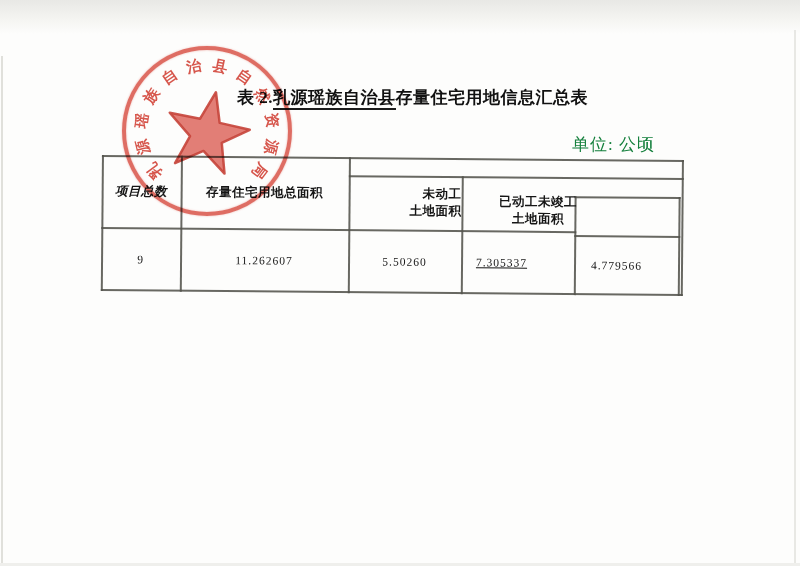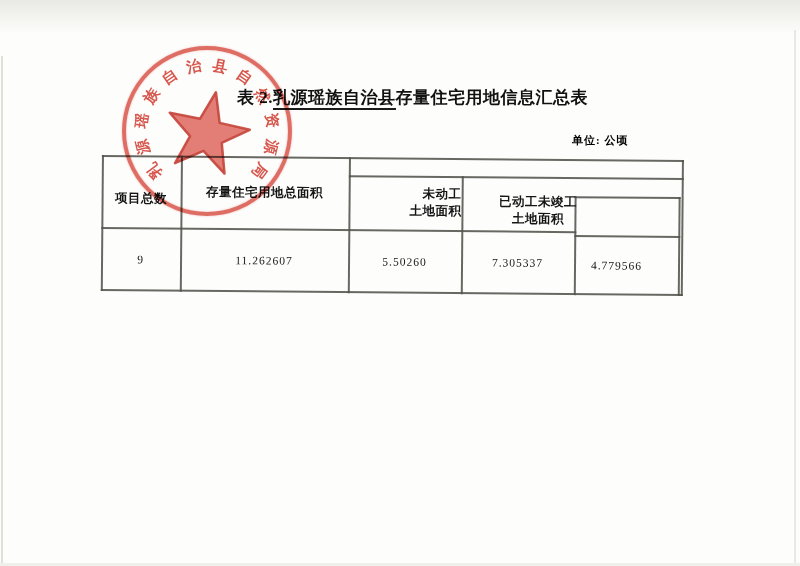--- a/index.html
+++ b/index.html
@@ -17,21 +17,21 @@
   .scan-left{position:absolute;left:1px;top:56px;bottom:0;width:2px;background:#d3d3cd;opacity:.7;}
   .scan-right{position:absolute;right:4px;top:30px;bottom:0;width:2px;background:#dededa;opacity:.7;}
   .scan-bottom{position:absolute;left:0;right:0;bottom:0;height:3px;background:#efefec;}
 
   
   .doc-title{position:absolute;left:237px;top:86px;
     font-size:17px;font-weight:700;letter-spacing:.5px;color:#111;white-space:nowrap;}
   .doc-title .u{border-bottom:2px solid #1b1b1b;padding-bottom:1px;}
 
   .unit-label{position:absolute;left:572px;top:133px;
-    font-size:11px;font-weight:700;letter-spacing:1px;color:#000000;white-space:nowrap;}
+    font-size:17px;font-weight:400;letter-spacing:1px;color:#15803d;white-space:nowrap;}
 
   
   .table-layer{position:absolute;left:102px;top:152px;width:584px;height:146px;
     transform:rotate(.5deg);transform-origin:0 0;}
   .ln{position:absolute;background:#53534c;opacity:.88;}
   .cell{position:absolute;display:flex;flex-direction:column;align-items:center;justify-content:center;
     text-align:center;color:#151515;}
   .hcell{font-weight:700;font-size:12.5px;letter-spacing:.5px;line-height:17px;}
   .dcell{font-size:11.5px;letter-spacing:1px;}
 
@@ -72,39 +72,39 @@
     <div class="ln" style="left:79px;top:3px;width:2px;height:136px;"></div>
     <div class="ln" style="left:247px;top:3px;width:2px;height:136px;"></div>
     <div class="ln" style="left:580px;top:3px;width:2px;height:136px;"></div>
     <div class="ln" style="left:247px;top:21px;width:335px;height:2px;"></div>
     <div class="ln" style="left:360px;top:21px;width:2px;height:118px;"></div>
     <div class="ln" style="left:473px;top:40px;width:106px;height:2px;"></div>
     <div class="ln" style="left:473px;top:40px;width:2px;height:99px;"></div>
     <div class="ln" style="left:577px;top:40px;width:2px;height:99px;"></div>
     <div class="ln" style="left:473px;top:79px;width:106px;height:2px;"></div>
 
-    <div class="cell hcell" style="left:0;top:10px;width:79px;height:72px;">
+    <div class="cell hcell" style="left:0;top:3px;width:79px;height:72px;font-style:italic;">
       <span>项目总数</span>
     </div>
     <div class="cell hcell" style="left:79px;top:3px;width:168px;height:72px;">
       <span>存量住宅用地总面积</span>
     </div>
     <div class="cell hcell" style="left:247px;top:21px;width:113px;height:54px;align-items:flex-end;">
       <span>未动工</span>
       <span>土地面积</span>
     </div>
     <div class="cell hcell" style="left:360px;top:28px;width:113px;height:54px;padding-left:20px;">
       <span>已动工未竣工</span>
       <span>土地面积</span>
     </div>
 
     <div class="cell dcell" style="left:0;top:77px;width:79px;height:60px;">9</div>
     <div class="cell dcell" style="left:79px;top:77px;width:168px;height:60px;">11.262607</div>
     <div class="cell dcell" style="left:247px;top:77px;width:113px;height:60px;">5.50260</div>
-    <div class="cell dcell" style="left:360px;top:77px;width:113px;height:60px;">7.305337</div>
+    <div class="cell dcell" style="left:344px;top:77px;width:113px;height:60px;text-decoration:underline;">7.305337</div>
     <div class="cell dcell" style="left:473px;top:81px;width:85px;height:56px;">4.779566</div>
   </div>
 
   <div class="seal">
     <div class="seal-ring"></div>
     <svg class="seal-star" width="110" height="110" viewBox="-55 -55 110 110">
       <g transform="rotate(12)">
         <path d="M0,-43 L10,-13.8 L40.9,-13.3 L16.2,5.3 L25.3,34.8 L0,17 L-25.3,34.8 L-16.2,5.3 L-40.9,-13.3 L-10,-13.8 Z" fill="rgba(216,69,58,0.75)" stroke="rgba(195,52,42,0.9)" stroke-width="2.5" stroke-linejoin="round"></path>
       </g>
     </svg>

